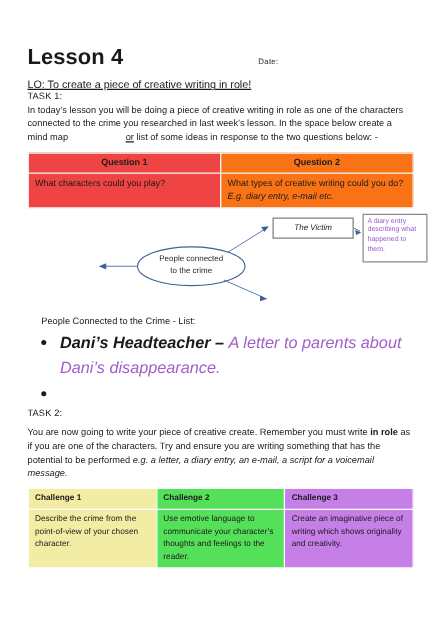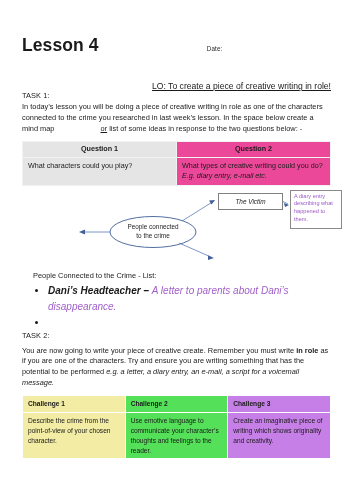--- a/index.html
+++ b/index.html
@@ -36,22 +36,22 @@
     line-height: 1.1;
   }
   .date-label {
     font-size: 6.3px;
     margin-left: 108px;
     color: #2a2a2a;
     letter-spacing: .2px;
   }
 
   .lo-line {
-    text-align: right;
-    margin-top: 26px;
+    text-align: left;
+    margin-top: 7px;
     font-size: 8.6px;
   }
   .lo-line span.u {
     text-decoration: underline;
   }
 
   
   .task-head {
     font-size: 7.4px;
     font-weight: normal;
@@ -79,22 +79,22 @@
     padding: 3px 5px;
     vertical-align: top;
     font-size: 7.2px;
     line-height: 1.42;
   }
   table.qtable td.hdr {
     text-align: center;
     font-weight: bold;
     padding: 2.5px 4px;
   }
-  .cell-red  { background: #e5e5e5; }
-  .cell-yel  { background: #ec4899; }
+  .cell-red  { background: #ef4444; }
+  .cell-yel  { background: #f97316; }
   .q-italic  { font-style: italic; }
 
   
   .mindmap {
     position: relative;
     width: 309px;
     height: 78px;
     margin-top: 5px;
   }
   .mindmap svg {
@@ -147,21 +147,21 @@
     font-size: 7.4px;
     margin-top: 2px;
     padding-left: 11px;
   }
   ul.ideas {
     margin: 3px 0 0 0;
     padding-left: 26px;
     list-style: disc;
   }
   ul.ideas li {
-    font-size: 10px;
+    font-size: 13px;
     line-height: 1.6;
     font-style: italic;
     font-weight: bold;
   }
   ul.ideas li .answer {
     color: #a05fc8;
     font-weight: normal;
     font-style: italic;
   }
   ul.ideas li.blank { list-style: disc; min-height: 9px; }

